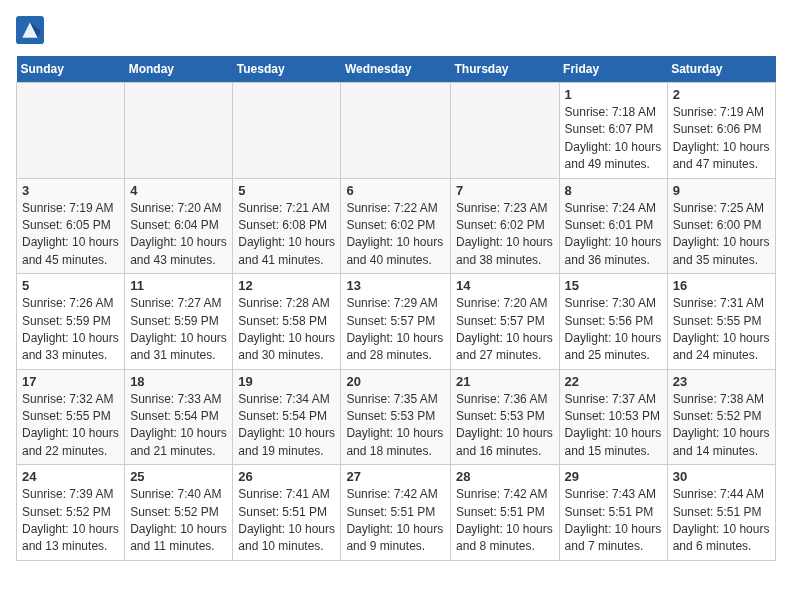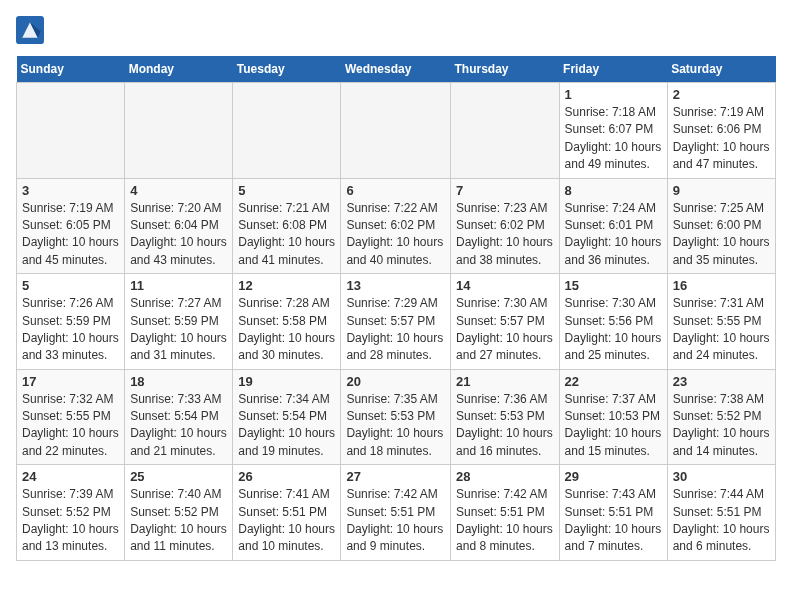--- a/index.html
+++ b/index.html
@@ -215,21 +215,21 @@
         </td>
         <td>
           <div class="day-num">13</div>
           <div class="day-info">Sunrise: 7:29 AM
 Sunset: 5:57 PM
 Daylight: 10 hours
 and 28 minutes.</div>
         </td>
         <td>
           <div class="day-num">14</div>
-          <div class="day-info">Sunrise: 7:30 AM
+          <div class="day-info">Sunrise: 7:20 AM
 Sunset: 5:57 PM
 Daylight: 10 hours
 and 27 minutes.</div>
         </td>
         <td>
           <div class="day-num">15</div>
           <div class="day-info">Sunrise: 7:30 AM
 Sunset: 5:56 PM
 Daylight: 10 hours
 and 25 minutes.</div>

